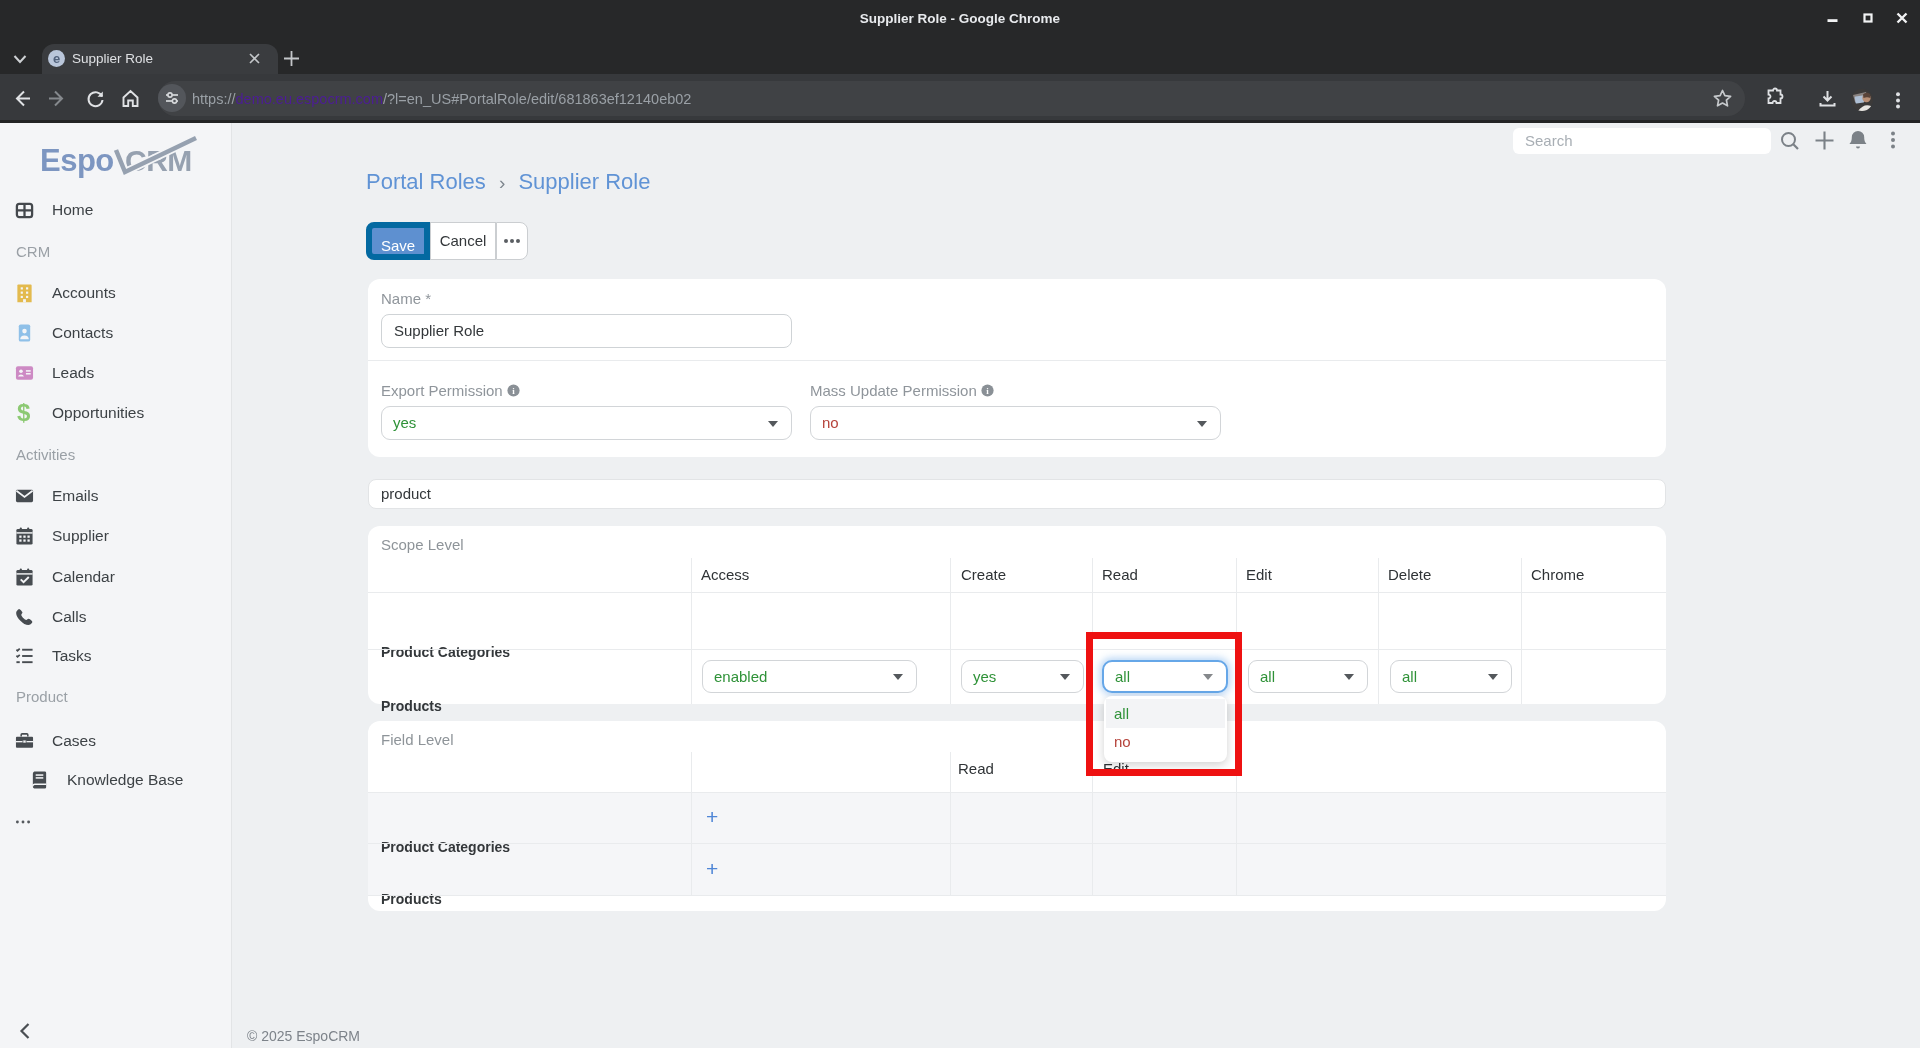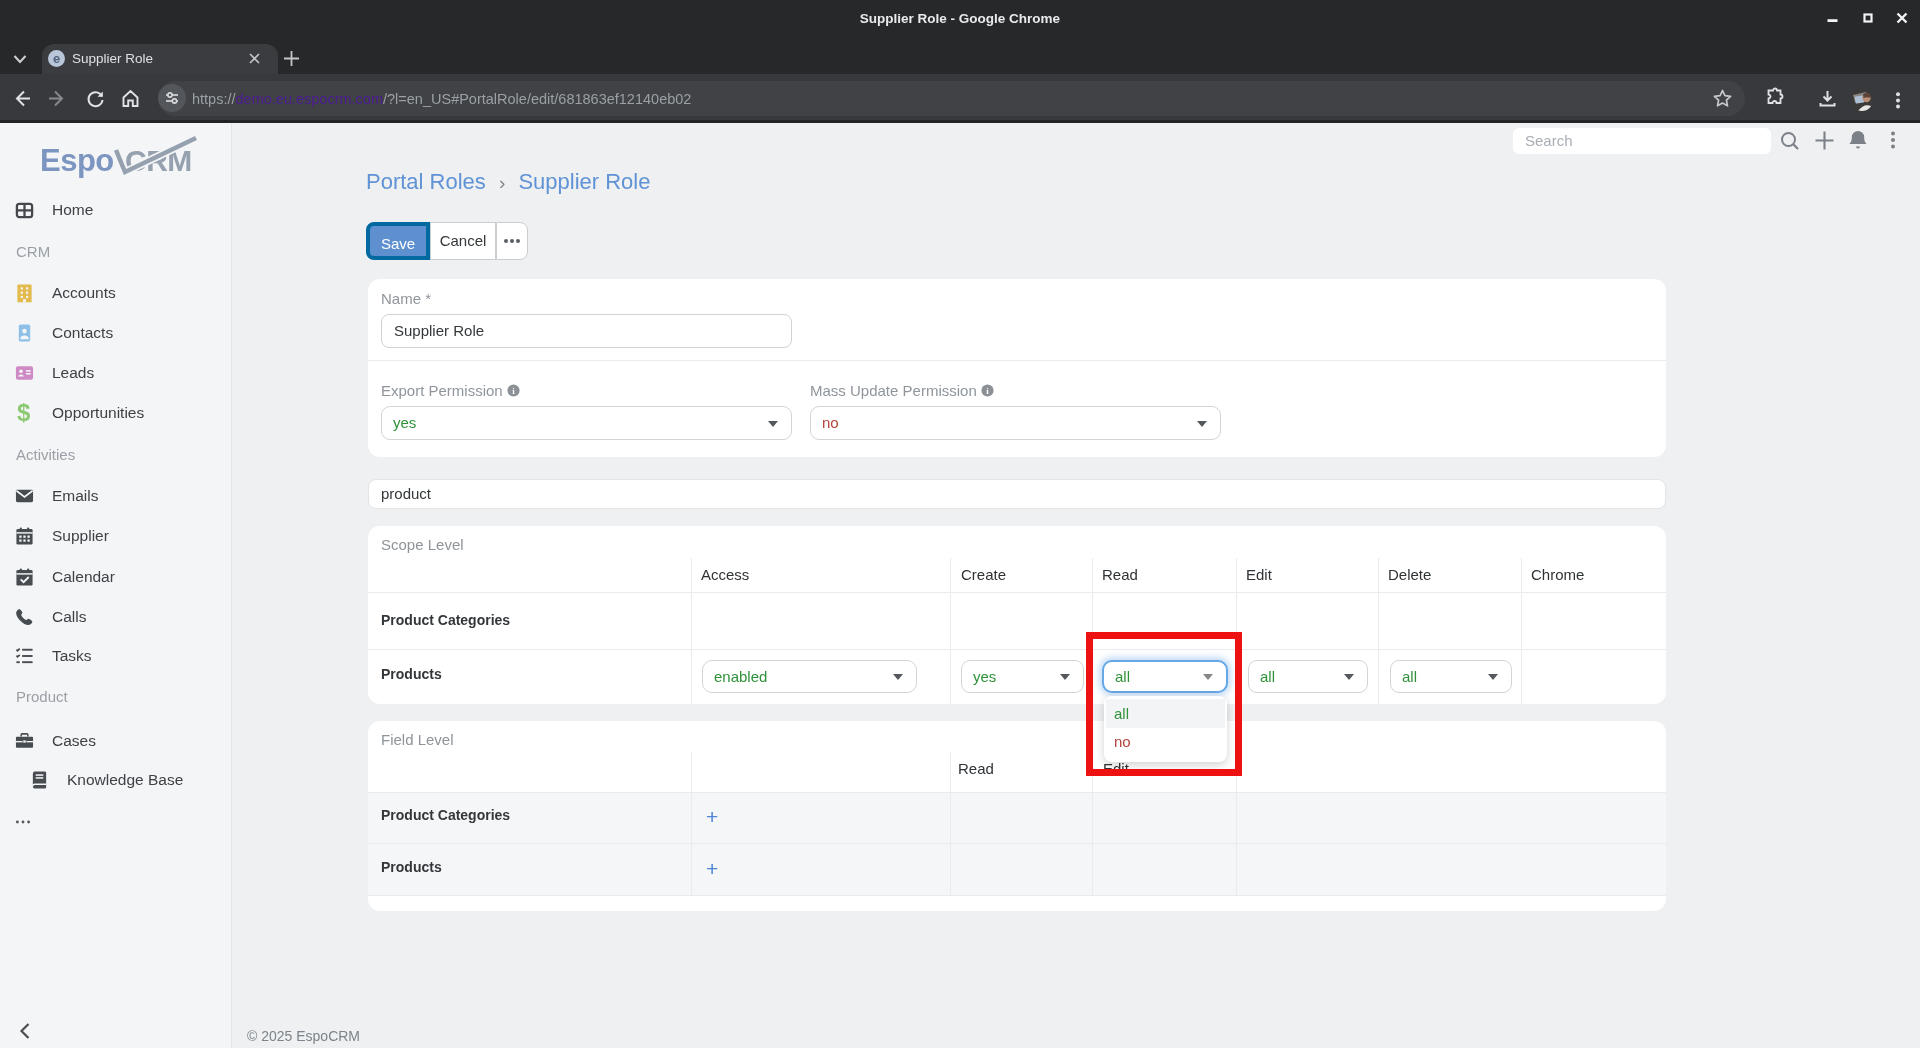--- a/index.html
+++ b/index.html
@@ -24,37 +24,37 @@
 .navitem { position:absolute; left:0; width:231px; height:40px; }
 .navicon { position:absolute; left:15px; top:50%; transform:translateY(-50%); width:19px; height:19px; }
 .navtext { position:absolute; left:52px; top:50%; transform:translateY(-50%); font-size:15.5px; color:#3d4246; }
 .navlabel { position:absolute; left:16px; font-size:15px; color:#9aa0a6; }
 
 
 #searchbox { position:absolute; left:1513px; top:5px; width:258px; height:26px; background:#fff; border-radius:6px; font-size:15px; color:#a8aeb4; line-height:26px; padding-left:12px; }
 #crumb { position:absolute; left:366px; top:46px; font-size:22px; color:#6093d5; }
 #crumb .sep { color:#7e868e; font-size:19px; padding:0 7px; }
 .btn { position:absolute; top:99px; height:38px; font-size:15px; line-height:36px; text-align:center; }
-#btn-save { left:366px; width:64px; background:#5e90d0; color:#fff; border:4px solid #0369a1; border-radius:8px 0 0 8px; }
+#btn-save { left:366px; width:64px; background:#5e90d0; color:#fff; border:6px solid #0369a1; border-radius:8px 0 0 8px; }
 #btn-cancel { left:430px; width:66px; background:#fff; color:#33373a; border:1px solid #cbced1; }
 #btn-dots { left:496px; width:32px; background:#fff; border:1px solid #cbced1; border-radius:0 8px 8px 0; color:#5a5e62; letter-spacing:1px; font-size:15px; }
 
 .panel { position:absolute; left:368px; width:1298px; background:#fff; border-radius:12px; }
 .plabel { position:absolute; left:13px; font-size:15px; color:#8e9499; }
 .flabel { position:absolute; font-size:15px; color:#8f959b; }
 .input { position:absolute; height:34px; background:#fff; border:1px solid #cfd3d6; border-radius:8px; font-size:15px; color:#33373a; line-height:32px; padding-left:12px; }
 .select { position:absolute; height:34px; background:#fff; border:1px solid #d2d5d8; border-radius:9px; font-size:15px; line-height:32px; padding-left:11px; }
 .select .caret { position:absolute; right:13px; top:14px; width:0; height:0; border-left:5.5px solid transparent; border-right:5.5px solid transparent; border-top:6px solid #54585c; }
 .green { color:#2f9238; }
 .red { color:#b5423a; }
 .gray { color:#9aa0a6; }
 .hline { position:absolute; height:1px; background:#e9ebed; }
 .vline { position:absolute; width:1px; background:#e9ebed; }
 .thead { position:absolute; font-size:15px; color:#2f3336; }
-.rowlabel { position:absolute; left:13px; font-size:14px; font-weight:bold; color:#33373a; }
+.rowlabel { position:absolute; left:13px; font-size:14px; font-weight:bold; color:#33373a;margin-top:32px; }
 
 #copyright { position:absolute; left:247px; top:905px; font-size:14px; color:#7d838a; }
 
 
 #ddmenu { position:absolute; left:1104px; top:696px; width:123px; height:66px; background:#fff; border-radius:8px; box-shadow:0 3px 10px rgba(0,0,0,0.18); }
 #redbox { position:absolute; left:1086px; top:632px; width:156px; height:144px; border:7px solid #ee1111; }
 </style>
 </head>
 <body>
 
@@ -356,21 +356,21 @@
     <div class="thead" style="left:333px; top:40px;">Access</div>
     <div class="thead" style="left:593px; top:40px;">Create</div>
     <div class="thead" style="left:734px; top:40px;">Read</div>
     <div class="thead" style="left:878px; top:40px;">Edit</div>
     <div class="thead" style="left:1020px; top:40px;">Delete</div>
     <div class="thead" style="left:1163px; top:40px;">Chrome</div>
     <div class="hline" style="left:0; top:66px; width:1298px;"></div>
     <div class="rowlabel" style="top:86px;">Product Categories</div>
     <div class="hline" style="left:0; top:123px; width:1298px;"></div>
     <div class="rowlabel" style="top:140px;">Products</div>
-    <div class="select" style="left:334px; top:134px; width:215px; height:33px; line-height:31px;border-radius:10px;"><span class="green">enabled</span><span class="caret" style="top:13px;"></span></div>
+    <div class="select" style="left:334px; top:134px; width:215px; height:33px; line-height:31px;"><span class="green">enabled</span><span class="caret" style="top:13px;"></span></div>
     <div class="select" style="left:593px; top:134px; width:123px; height:33px; line-height:31px;"><span class="green">yes</span><span class="caret" style="top:13px;"></span></div>
     <div class="select" id="focusedsel" style="left:734px; top:134px; width:126px; height:33px; line-height:29px; border:2px solid #66a7e8; box-shadow:0 0 7px 2.5px rgba(110,170,235,0.45); border-radius:10px;"><span class="green">all</span><span class="caret" style="top:12px; border-top-color:#85888b;"></span></div>
     <div class="select" style="left:880px; top:134px; width:120px; height:33px; line-height:31px;"><span class="green">all</span><span class="caret" style="top:13px;"></span></div>
     <div class="select" style="left:1022px; top:134px; width:122px; height:33px; line-height:31px;"><span class="green">all</span><span class="caret" style="top:13px;"></span></div>
   </div>
 
   <div class="panel" id="pan3" style="top:598px; height:190px; overflow:hidden;">
     <div class="plabel" style="top:10px;">Field Level</div>
     <div style="position:absolute; left:0; top:71px; width:1298px; height:51px; background:#f5f6f8;"></div>
     <div style="position:absolute; left:0; top:122px; width:1298px; height:52px; background:#f5f6f8;"></div>

